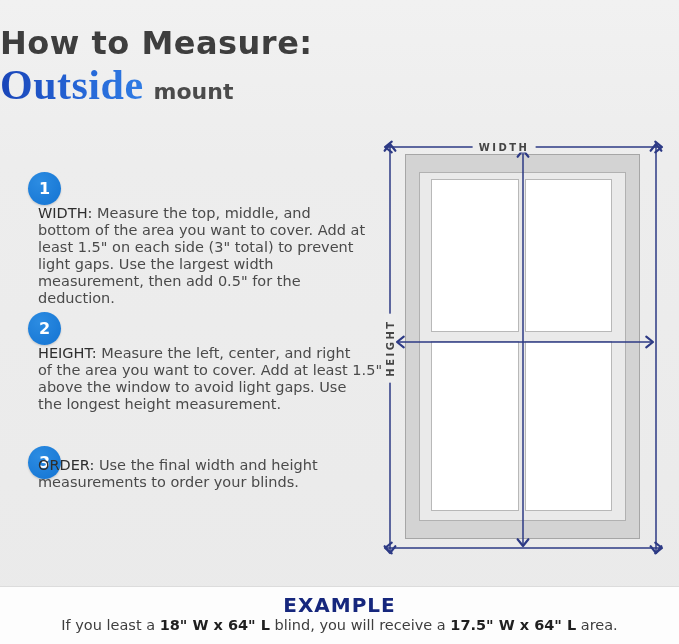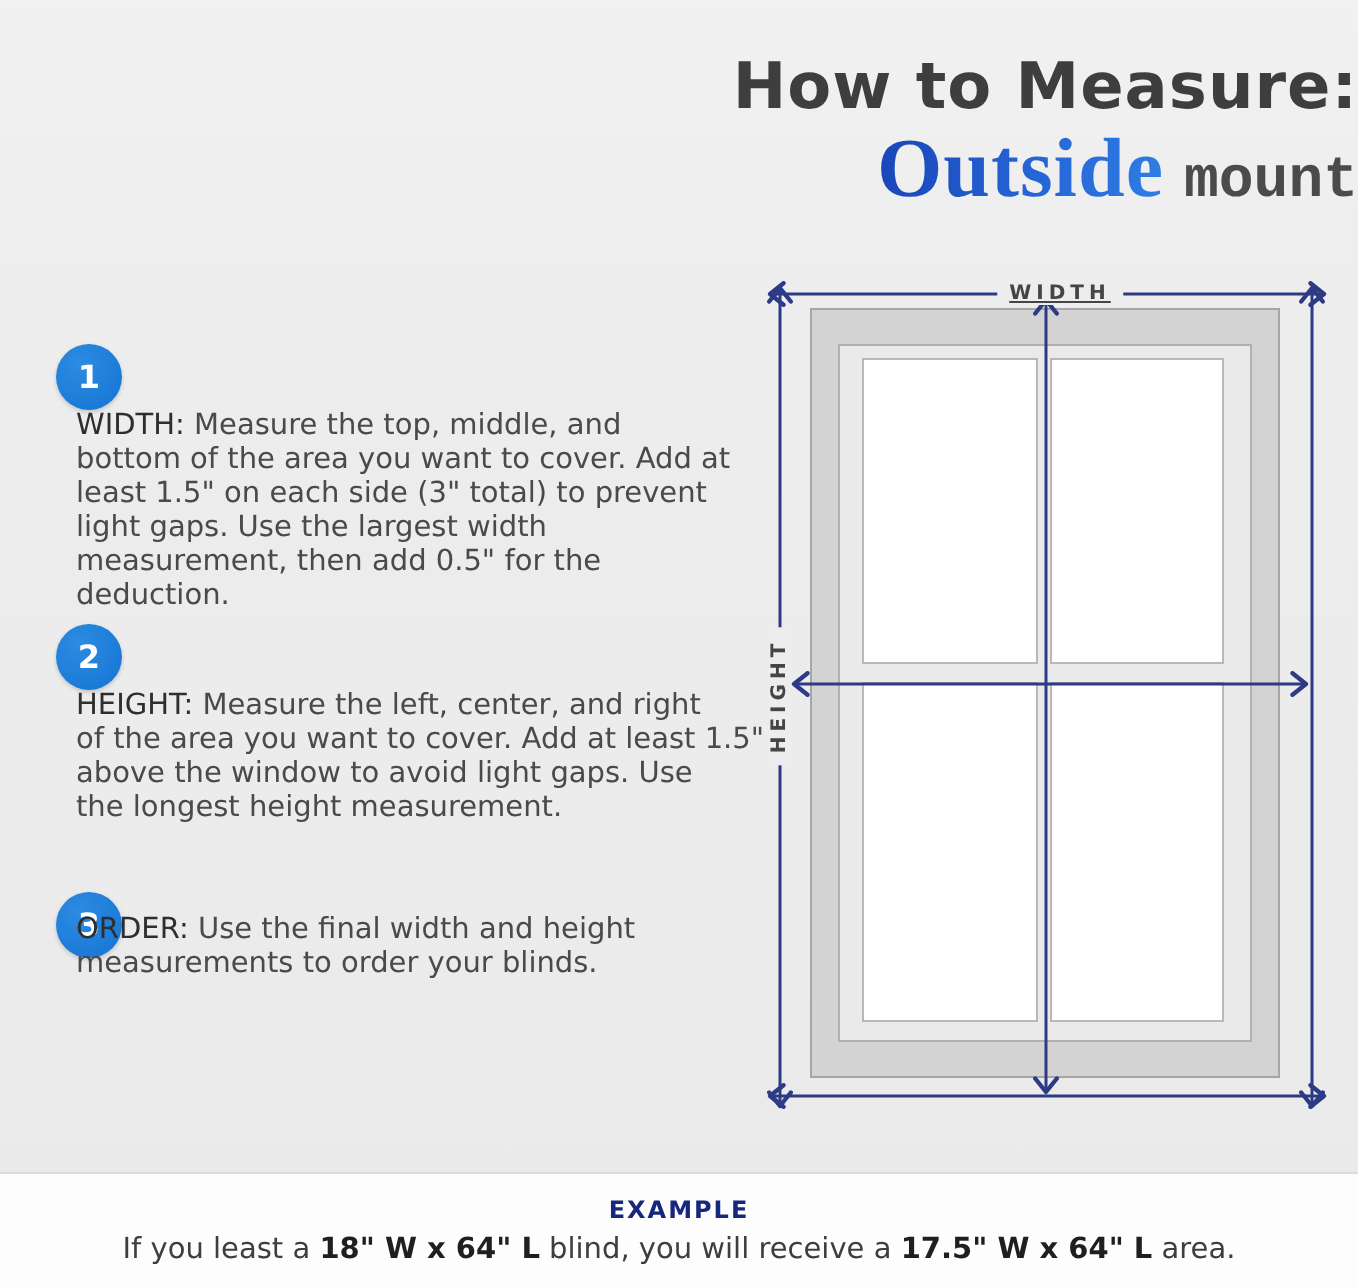--- a/index.html
+++ b/index.html
@@ -6,37 +6,37 @@
   .page {
     position: relative;
     width: 679px;
     height: 644px;
     background: linear-gradient(180deg, #f1f1f1 0%, #ededed 25%, #eaeaea 100%);
     font-family: "DejaVu Sans", "Liberation Sans", sans-serif;
     overflow: hidden;
   }
 
   
-  .title-block { position: absolute; top: 24px; left: 0; width: 100%; text-align: right; }
+  .title-block { position: absolute; top: 24px; left: 0; width: 100%; text-align: left; }
   .title-line1 {
     font-size: 32px; font-weight: 700; color: #3e3e3e;
     letter-spacing: 0.5px; line-height: 38px;
   }
   .title-line2 { line-height: 46px; margin-top: 0px; white-space: nowrap; }
   .title-highlight {
     font-size: 42px; font-weight: 700; color: #2058cd; letter-spacing: 0.5px; font-family: Liberation Serif, serif;
   }
   @supports ((-webkit-background-clip: text) or (background-clip: text)) {
     .title-highlight {
       background: linear-gradient(90deg, #1a45b8 0%, #2565d6 55%, #2f7ce4 100%);
       -webkit-background-clip: text; background-clip: text;
       color: transparent;
     }
   }
-  .title-suffix { font-size: 29px; font-weight: 600; color: #4b4b4b; margin-left: 10px; font-family: Liberation Mono, monospace; }
+  .title-suffix { font-size: 22px; font-weight: 600; color: #4b4b4b; margin-left: 10px; }
 
   
   .step-circle {
     position: absolute; left: 28px; width: 33px; height: 33px; border-radius: 50%;
     background: radial-gradient(circle at 35% 30%, #2c8ce2, #1373d2);
     color: #ffffff; font-size: 16px; font-weight: 700;
     display: flex; align-items: center; justify-content: center;
     box-shadow: 0 1px 2px rgba(0,0,0,0.18);
   }
   .step-text {
@@ -70,30 +70,30 @@
     z-index: 2;
   }
   .arrows line { stroke: #2d3a85; stroke-width: 1.5; }
 
   .dim-label {
     position: absolute; z-index: 3;
     background: #ededed; padding: 0 6px;
     font-size: 10px; font-weight: 600; color: #454545; letter-spacing: 2.5px;
     white-space: nowrap;
   }
-  .dim-label.width-label { left: 530px; top: 147px; transform: translate(-50%, -50%); text-decoration: underline; }
+  .dim-label.width-label { left: 504px; top: 147px; transform: translate(-50%, -50%); }
   .dim-label.height-label { left: 390px; top: 348px; transform: translate(-50%, -50%) rotate(-90deg); }
 
   
   .footer {
     position: absolute; left: 0; top: 586px; width: 100%; height: 58px;
     background: #fdfdfd; border-top: 1px solid #dcdcdc; text-align: center;
   }
   .example-heading {
-    margin-top: 8px; font-size: 12px; font-weight: 700; color: #16277d;
+    margin-top: 8px; font-size: 20px; font-weight: 700; color: #16277d;
     letter-spacing: 1px; line-height: 20px;
   }
   .example-text {
     margin-top: 1px; font-size: 14.5px; color: #3e3e3e; line-height: 19px;
   }
   .example-text b { color: #1f1f1f; }
 </style>
 </head>
 <body>
 

